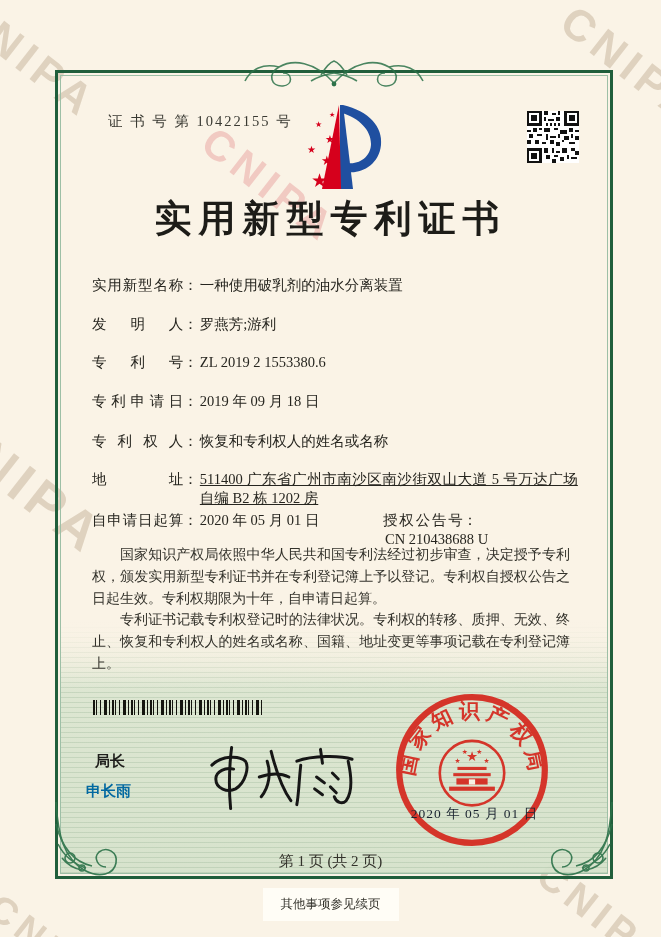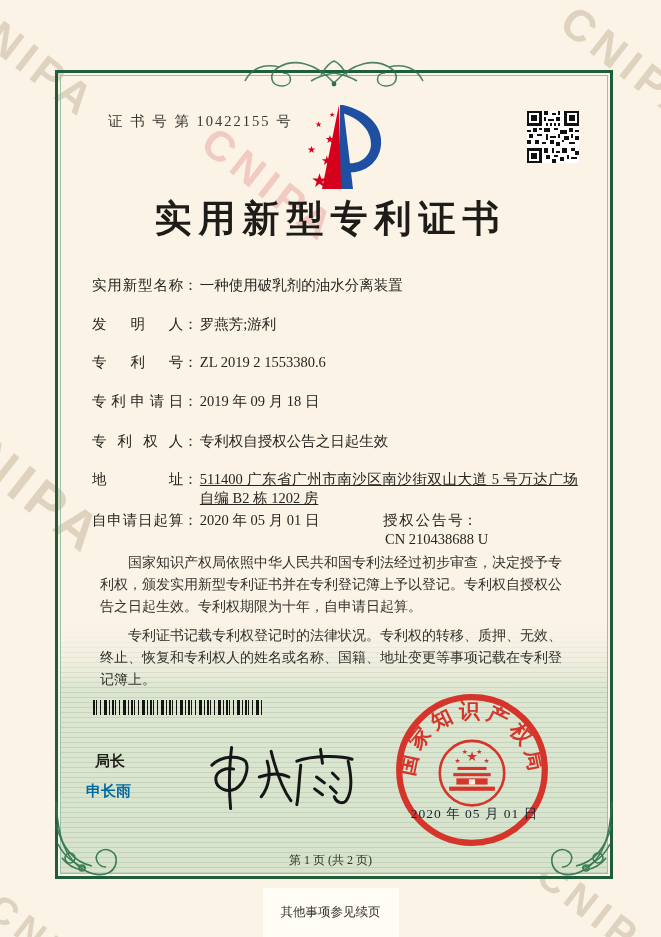--- a/index.html
+++ b/index.html
@@ -52,44 +52,44 @@
   }
   .colon{display:inline-block;vertical-align:top;}
   .val{display:inline-block;vertical-align:top;margin-left:2px;}
   .val-addr{width:378px;text-align:justify;text-decoration:underline;}
   .pair2{position:absolute;left:291px;top:0;}
   .lab2{display:inline-block;width:5.5em;text-align:justify;text-align-last:justify;vertical-align:top;}
   .notice{
     left:92px;width:478px;top:544px;font-size:14px;line-height:21.8px;
     text-align:justify;color:#33322b;
   }
-  .notice p{margin:8px;text-indent:2em;}
+  .notice p{margin:0;text-indent:2em;}
   .barcode{
     left:93px;top:700px;width:170px;height:15px;
     background:repeating-linear-gradient(90deg,
       #15150f 0 2px,transparent 2px 3px,
       #15150f 3px 4px,transparent 4px 7px,
       #15150f 7px 8px,transparent 8px 11px,
       #15150f 11px 14px,transparent 14px 16px,
       #15150f 16px 17px,transparent 17px 19px);
   }
   .director-label{left:95px;top:752px;font-size:15px;font-weight:600;
     font-family:"Liberation Sans","DejaVu Sans",sans-serif;color:#1f1f1c;}
   .director-name{left:86px;top:782px;font-size:15px;font-weight:600;
     font-family:"Liberation Sans","DejaVu Sans",sans-serif;color:#0369a1;}
   .signature{left:202px;top:742px;width:158px;height:72px;}
   .seal{left:394px;top:692px;width:156px;height:156px;z-index:2;}
   .seal-date{
     left:402px;top:805px;width:145px;text-align:center;
     font-size:13.5px;letter-spacing:1px;color:#1b2430;z-index:3;
   }
-  .page-info{left:0;right:0;top:852px;text-align:center;font-size:12px;color:#33322b;}
+  .page-info{left:0;right:0;top:852px;text-align:center;font-size:15px;color:#33322b;}
   .cont-note{
     left:50%;top:888px;transform:translateX(-50%);
-    background:#fffdf6;padding:16px 18px;font-size:12.5px;color:#33322b;
+    background:#fffdf6;padding:8px 18px;font-size:12.5px;color:#33322b;
     white-space:nowrap;z-index:2;
   }
 </style>
 </head>
 <body>
 
 <div class="wm" style="left:-22px;top:-12px;font-size:44px;">CNIPA</div>
 <div class="wm" style="left:582px;top:-4px;font-size:44px;">CNIPA</div>
 <div class="wm" style="left:-36px;top:398px;font-size:54px;">CNIPA</div>
 <div class="wm wm-pink" style="left:222px;top:118px;font-size:42px;">CNIPA</div>
@@ -230,21 +230,21 @@
 <div class="abs row" style="top:315px">
   <span class="lab">发明人</span><span class="colon">：</span><span class="val">罗燕芳;游利</span>
 </div>
 <div class="abs row" style="top:353px">
   <span class="lab">专利号</span><span class="colon">：</span><span class="val">ZL 2019 2 1553380.6</span>
 </div>
 <div class="abs row" style="top:392px">
   <span class="lab">专利申请日</span><span class="colon">：</span><span class="val">2019 年 09 月 18 日</span>
 </div>
 <div class="abs row" style="top:432px">
-  <span class="lab">专利权人</span><span class="colon">：</span><span class="val">专利权自授权公告之日起生效</span>
+  <span class="lab">专利权人</span><span class="colon">：</span><span class="val">恢复和专利权人的姓名或名称</span>
 </div>
 <div class="abs row" style="top:470px">
   <span class="lab">地址</span><span class="colon">：</span><span class="val val-addr">511400 广东省广州市南沙区南沙街双山大道 5 号万达广场自编 B2 栋 1202 房</span>
 </div>
 <div class="abs row" style="top:511px">
   <span class="lab">自申请日起算</span><span class="colon">：</span><span class="val">2020 年 05 月 01 日</span>
   <span class="pair2">
     <span class="lab2">授权公告号</span><span class="colon">：</span><span class="val">CN 210438688 U</span>
   </span>
 </div>

